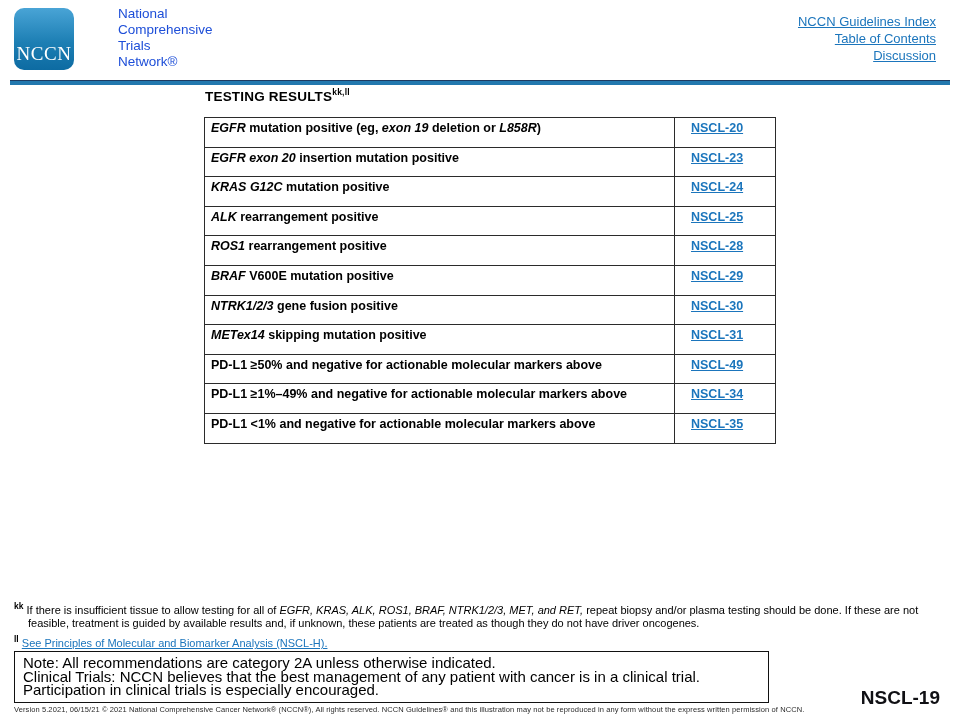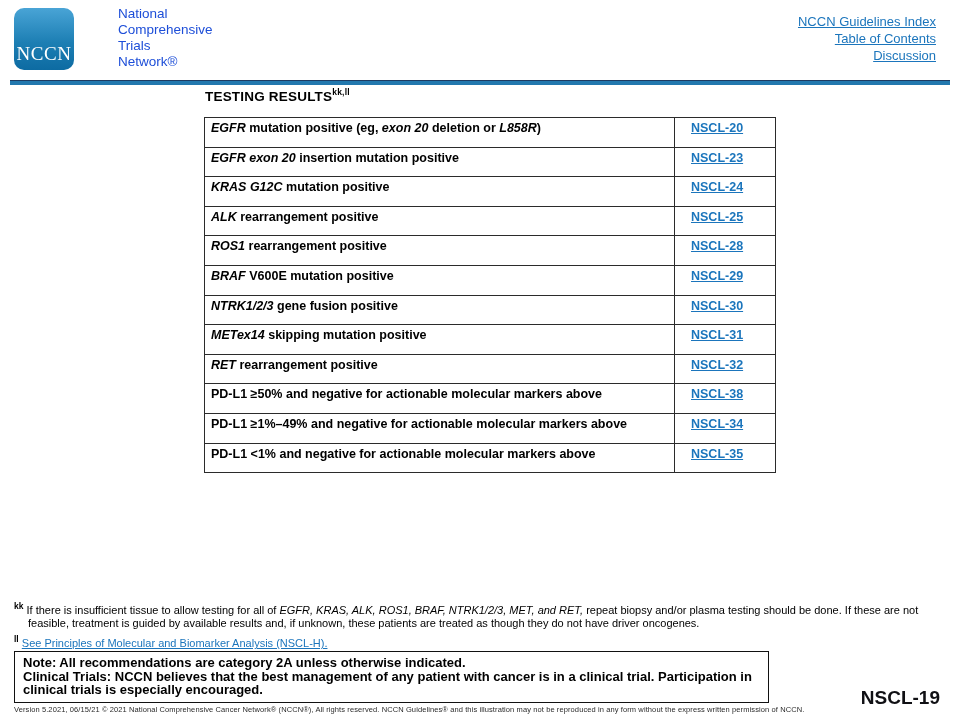--- a/index.html
+++ b/index.html
@@ -73,21 +73,21 @@
   .footnote {
     font-size: 11px; line-height: 13.4px;
     padding-left: 14px; text-indent: -14px;
   }
   .footnote a.link { display: inline; }
 
   
   .note-box {
     position: absolute; left: 14px; top: 651px; width: 755px;
     border: 1.5px solid #111; padding: 4px 8px 5px 8px;
-    font-size: 13px; font-weight: bold; line-height: 13.5px;
+    font-size: 15px; font-weight: normal; line-height: 13.5px;
   }
 
   
   .footer-version {
     position: absolute; left: 14px; top: 705px;
     font-size: 7.5px; color: #2b2b2b; letter-spacing: 0.1px;
   }
   .page-number {
     position: absolute; right: 20px; top: 687px;
     font-size: 19px; font-weight: bold; color: #101014;
@@ -119,21 +119,21 @@
 
   <div class="section-heading"><span>TESTING RESULTS</span><sup>kk,ll</sup></div>
 
   <table class="results-table">
     <colgroup>
         <col style="width:470px">
         <col style="width:101px">
       </colgroup>
     <tbody>
         <tr>
-          <td class="cell-label"><i>EGFR</i> mutation positive (eg, <i>exon 20</i> deletion or <i>L858R</i>)</td>
+          <td class="cell-label"><i>EGFR</i> mutation positive (eg, <i>exon 19</i> deletion or <i>L858R</i>)</td>
           <td class="cell-link"><a href="#">NSCL-20</a></td>
         </tr>
         <tr>
           <td class="cell-label"><i>EGFR exon 20</i> insertion mutation positive</td>
           <td class="cell-link"><a href="#">NSCL-23</a></td>
         </tr>
         <tr>
           <td class="cell-label"><i>KRAS G12C</i> mutation positive</td>
           <td class="cell-link"><a href="#">NSCL-24</a></td>
         </tr>
@@ -151,26 +151,22 @@
         </tr>
         <tr>
           <td class="cell-label"><i>NTRK1/2/3</i> gene fusion positive</td>
           <td class="cell-link"><a href="#">NSCL-30</a></td>
         </tr>
         <tr>
           <td class="cell-label"><i>METex14</i> skipping mutation positive</td>
           <td class="cell-link"><a href="#">NSCL-31</a></td>
         </tr>
         <tr>
-          <td class="cell-label"><i>RET</i> rearrangement positive</td>
-          <td class="cell-link"><a href="#">NSCL-32</a></td>
-        </tr>
-        <tr>
           <td class="cell-label">PD-L1 ≥50% and negative for actionable molecular markers above</td>
-          <td class="cell-link"><a href="#">NSCL-38</a></td>
+          <td class="cell-link"><a href="#">NSCL-49</a></td>
         </tr>
         <tr>
           <td class="cell-label">PD-L1 ≥1%–49% and negative for actionable molecular markers above</td>
           <td class="cell-link"><a href="#">NSCL-34</a></td>
         </tr>
         <tr>
           <td class="cell-label">PD-L1 &lt;1% and negative for actionable molecular markers above</td>
           <td class="cell-link"><a href="#">NSCL-35</a></td>
         </tr>
       </tbody>

